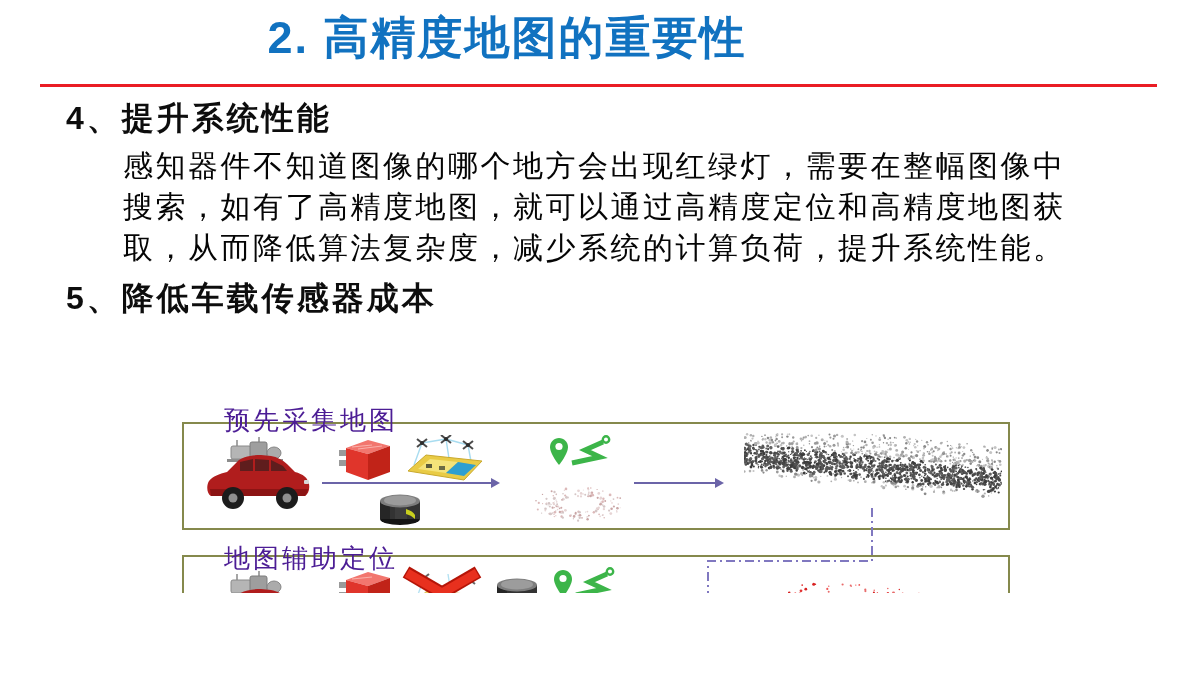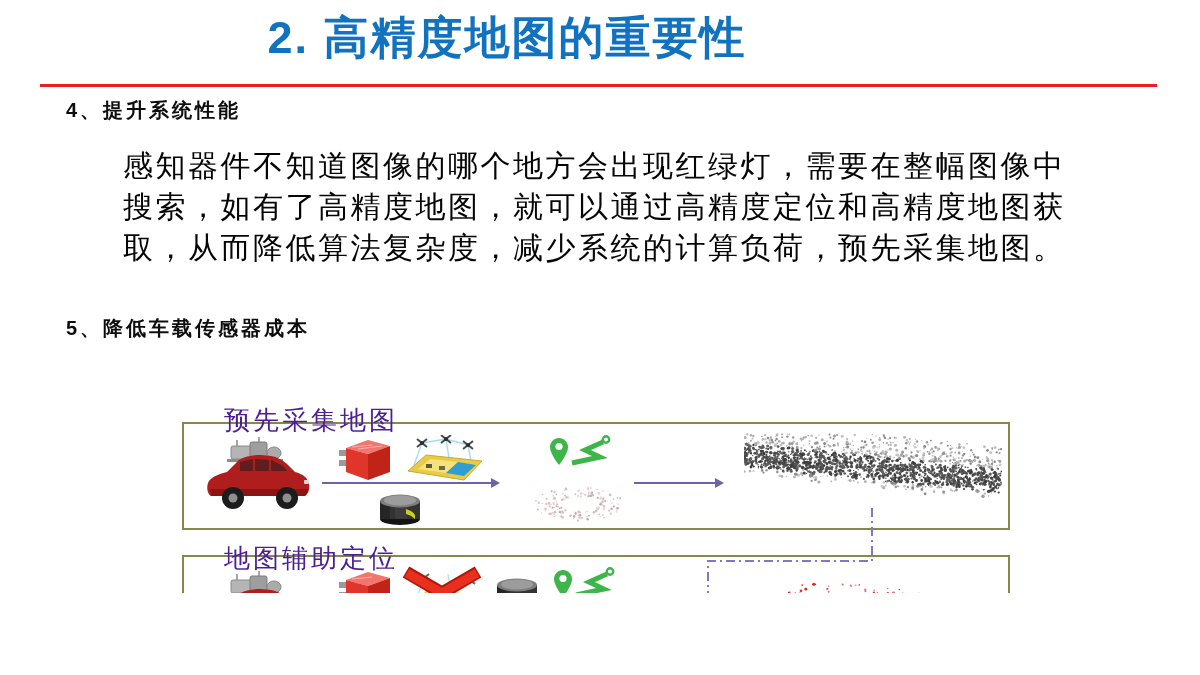--- a/index.html
+++ b/index.html
@@ -1,23 +1,23 @@
 <!DOCTYPE html>
 <html><head>
 <meta charset="utf-8">
 <style>
   html,body{margin:0;padding:0;background:#ffffff;}
   .slide{position:relative;width:1200px;height:593px;background:#ffffff;overflow:hidden;
          font-family:"Liberation Sans",sans-serif;}
   .title{position:absolute;left:147px;top:8px;width:720px;text-align:center;
          font-size:45px;font-weight:bold;letter-spacing:2px;color:#1172c0;white-space:nowrap;}
   .divider{position:absolute;left:40px;top:84px;width:1117px;height:3px;background:#ea1c24;}
-  .hsec{position:absolute;font-size:20px;font-weight:bold;color:#0d0d0d;letter-spacing:3px;white-space:nowrap;}
+  .hsec{position:absolute;font-size:32px;font-weight:bold;color:#0d0d0d;letter-spacing:3px;white-space:nowrap;}
   .h4{left:66px;top:97px;}
-  .h5{left:66px;top:277px;margin-top:38px;}
+  .h5{left:66px;top:277px;}
   .para{position:absolute;font-family:"DejaVu Serif","Liberation Serif",serif;
         font-size:30px;color:#050505;letter-spacing:2.5px;line-height:41px;}
   .p4{left:111px;top:145px;}
   .p5{left:130px;top:327px;}
   .para div{white-space:nowrap;margin-left:12px;}
   .dbox{position:absolute;border:2px solid #85894c;background:transparent;}
   .box1{left:182px;top:422px;width:824px;height:104px;}
   .box2{left:182px;top:555px;width:824px;height:103px;}
   .dlabel{position:absolute;font-size:26px;color:#4c1d95;letter-spacing:3px;white-space:nowrap;z-index:3;text-align:right;}
   .lb1{left:224px;top:403px;}
@@ -36,21 +36,21 @@
 
 <div class="slide">
 
   <div class="title">2. 高精度地图的重要性</div>
   <div class="divider"></div>
 
   <div class="hsec h4">4、提升系统性能</div>
   <div class="para p4">
     <div>感知器件不知道图像的哪个地方会出现红绿灯，需要在整幅图像中</div>
     <div>搜索，如有了高精度地图，就可以通过高精度定位和高精度地图获</div>
-    <div>取，从而降低算法复杂度，减少系统的计算负荷，预先采集地图。</div>
+    <div>取，从而降低算法复杂度，减少系统的计算负荷，提升系统性能。</div>
   </div>
 
   <div class="hsec h5">5、降低车载传感器成本</div>
 
   <div class="dbox box1"></div>
   <div class="dbox box2"></div>
   <div class="dlabel lb1">预先采集地图</div>
   <div class="dlabel lb2">地图辅助定位</div>
 
   <div class="arrow" style="left:322px;top:482px;width:170px;"></div>

